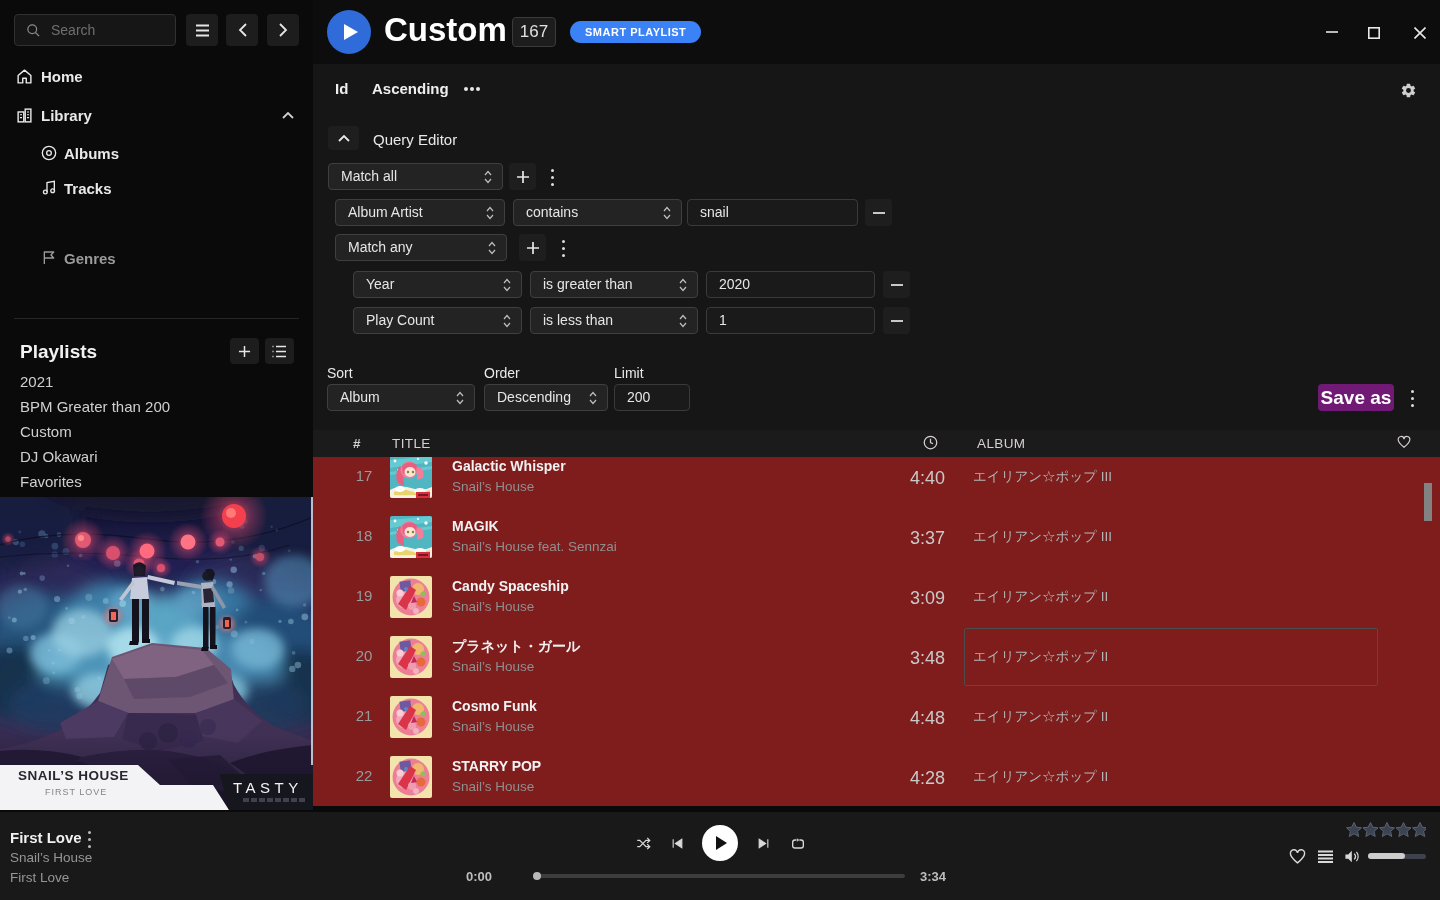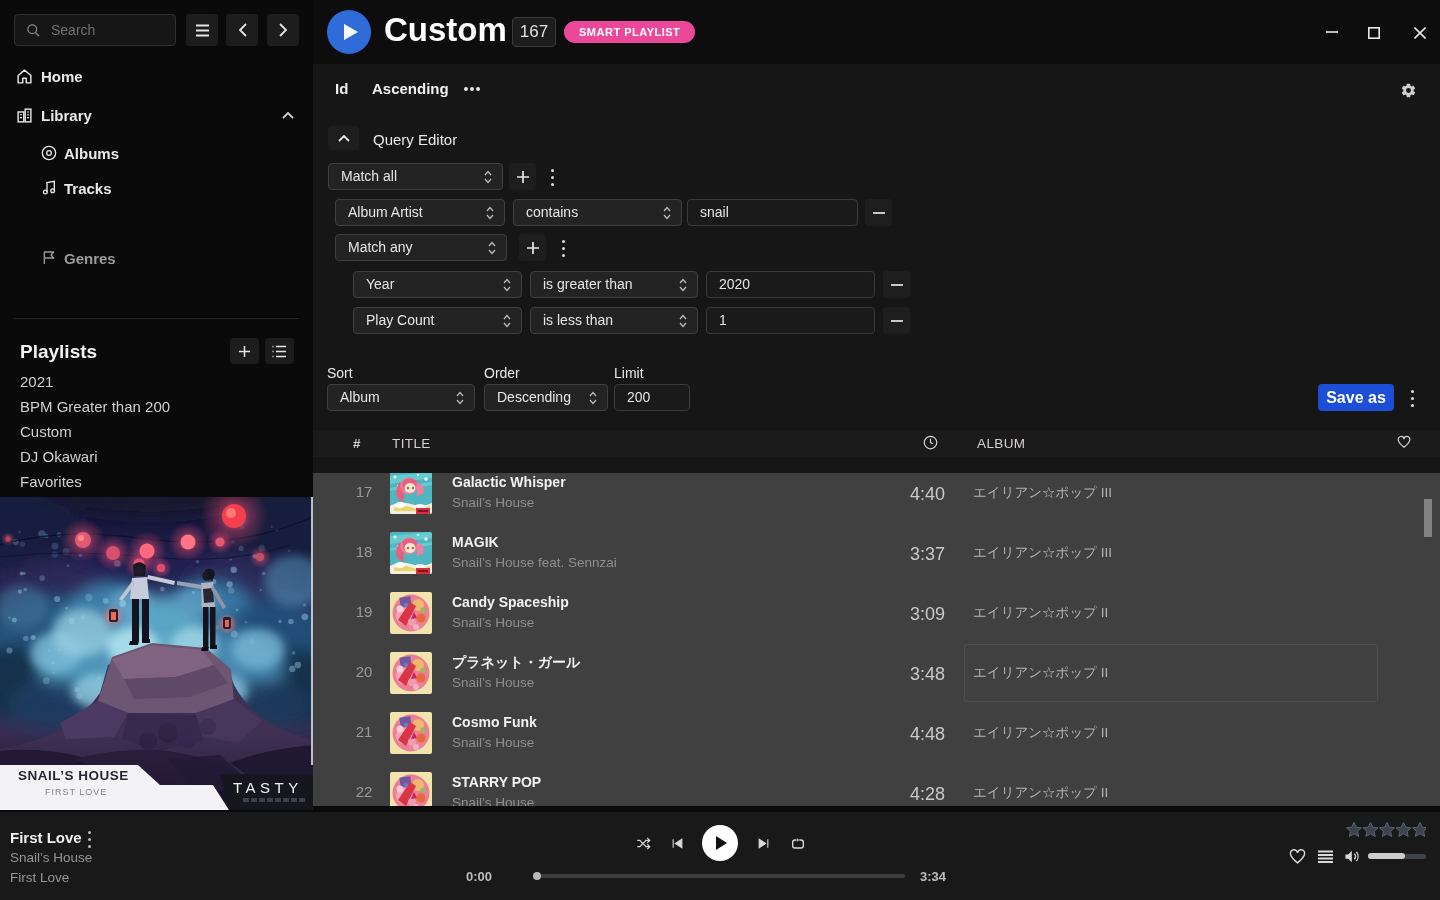--- a/index.html
+++ b/index.html
@@ -25,39 +25,39 @@
   
   #artwork { position:absolute; left:0; top:497px; width:313px; height:313px; overflow:hidden; }
 
   
   #main { position:absolute; left:313px; top:0; width:1127px; height:812px; background:#161616; }
   #topband { position:absolute; left:0; top:0; width:1127px; height:64px; background:#0d0d0d; }
   #playbtn { position:absolute; left:14px; top:10px; width:44px; height:44px; border-radius:50%; background:#2f6bd9; }
   #playbtn svg { position:absolute; left:16px; top:13px; }
   #ptitle { position:absolute; left:71px; top:11px; font-size:33px; font-weight:bold; color:#fff; letter-spacing:0px; }
   #pcount { position:absolute; left:199px; top:17px; width:44px; height:30px; background:#1d1d1d; border:1px solid #3a3a3a; border-radius:4px; color:#e0e0e0; font-size:17px; text-align:center; line-height:28px; }
-  #spill { position:absolute; left:251px; top:21px; height:22px; padding:0 15px; background:#ec4899; border-radius:11px; color:#fff; font-size:11px; font-weight:bold; letter-spacing:0.5px; line-height:22px; }
+  #spill { position:absolute; left:257px; top:21px; height:22px; padding:0 15px; background:#3b82f6; border-radius:11px; color:#fff; font-size:11px; font-weight:bold; letter-spacing:0.5px; line-height:22px; }
   .wctl { position:absolute; top:26px; color:#e8e8e8; }
 
   #sortrow { position:absolute; left:22px; top:80px; color:#efefef; font-weight:bold; font-size:15px; }
   #gear { position:absolute; right:23px; top:82px; }
 
   
   .qbtn { position:absolute; background:#1e1e1e; border-radius:4px; display:flex; align-items:center; justify-content:center; }
   .sel { position:absolute; height:27px; background:#232323; border:1px solid #3f3f3f; border-radius:4px; color:#e6e6e6; font-size:14px; line-height:25px; padding-left:12px; }
   .sel .ud { position:absolute; right:10px; top:5px; }
   .inp { position:absolute; height:27px; background:#1a1a1a; border:1px solid #3a3a3a; border-radius:4px; color:#e6e6e6; font-size:14px; line-height:25px; padding-left:12px; }
   .dots3 { position:absolute; width:3px; }
   .dots3 i { display:block; width:3px; height:3px; border-radius:50%; background:#dcdcdc; margin-bottom:4px; }
   .lbl { position:absolute; color:#e9e9e9; font-size:14px; }
-  #saveas { position:absolute; left:1005px; top:384px; width:76px; height:27px; background:#1d4ed8; border-radius:4px; color:#fff; font-size:16px; font-weight:bold; text-align:center; line-height:27px; }
+  #saveas { position:absolute; left:1005px; top:384px; width:76px; height:27px; background:#701a75; border-radius:4px; color:#fff; font-size:19px; font-weight:bold; text-align:center; line-height:27px; }
 
   
   #thead { position:absolute; left:0; top:430px; width:1127px; height:27px; background:#1b1b1b; color:#d6d0d0; font-size:13.5px; }
-  #tbody { position:absolute; left:0; top:473px; width:1127px; height:351px; overflow:hidden; background:#404040; }
+  #tbody { position:absolute; left:0; top:457px; width:1127px; height:351px; overflow:hidden; background:#7f1d1d; }
   .trow { position:absolute; left:0; width:1127px; height:60px; }
   .tnum { position:absolute; left:36px; top:20px; width:30px; text-align:center; color:#9a9a9a; font-size:15px; }
   .thumb { position:absolute; left:77px; top:9px; width:42px; height:42px; border-radius:2px; overflow:hidden; }
   .ttitle { position:absolute; left:139px; top:11px; color:#f2f2f2; font-size:14px; font-weight:bold; }
   .tartist { position:absolute; left:139px; top:32px; color:#8f8f8f; font-size:13.5px; }
   .tdur { position:absolute; left:560px; top:21px; width:72px; text-align:right; color:#c9c9c9; font-size:18px; }
   .talbum { position:absolute; left:660px; top:21px; color:#b3b3b3; font-size:13.5px; }
   #cellsel { position:absolute; left:651px; top:171px; width:414px; height:58px; border:1px solid #4d4d4d; border-radius:2px; }
   #scrollthumb { position:absolute; left:1111px; top:26px; width:8px; height:38px; background:#828282; }
 

